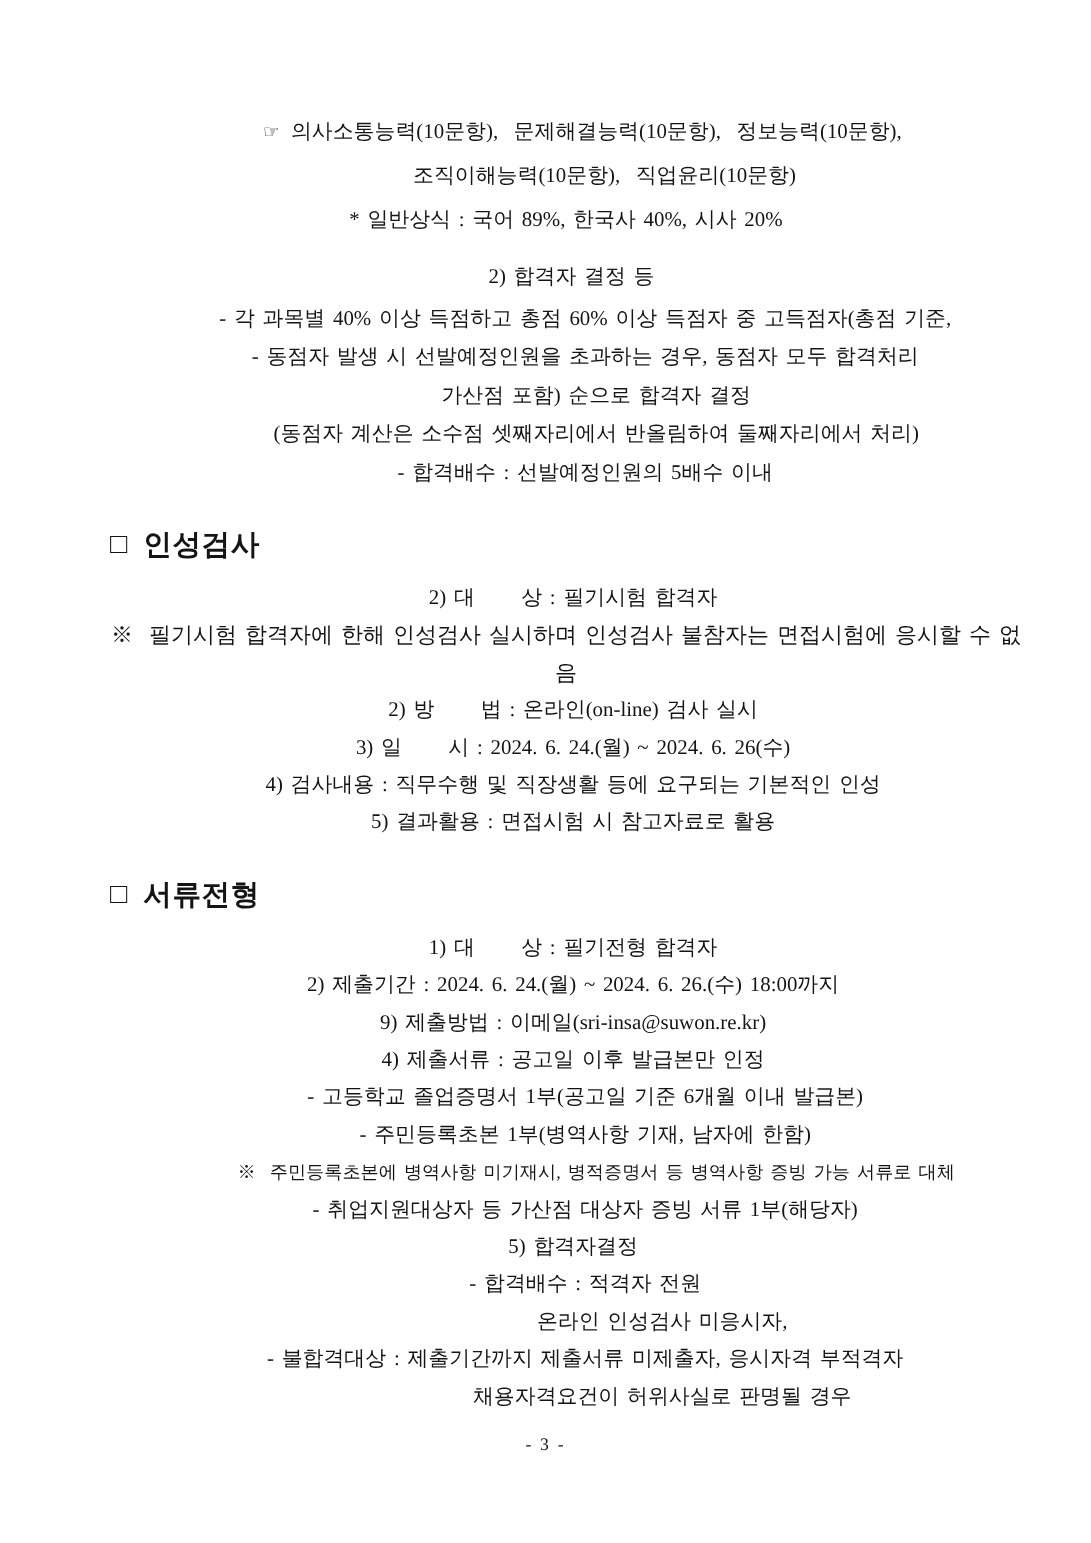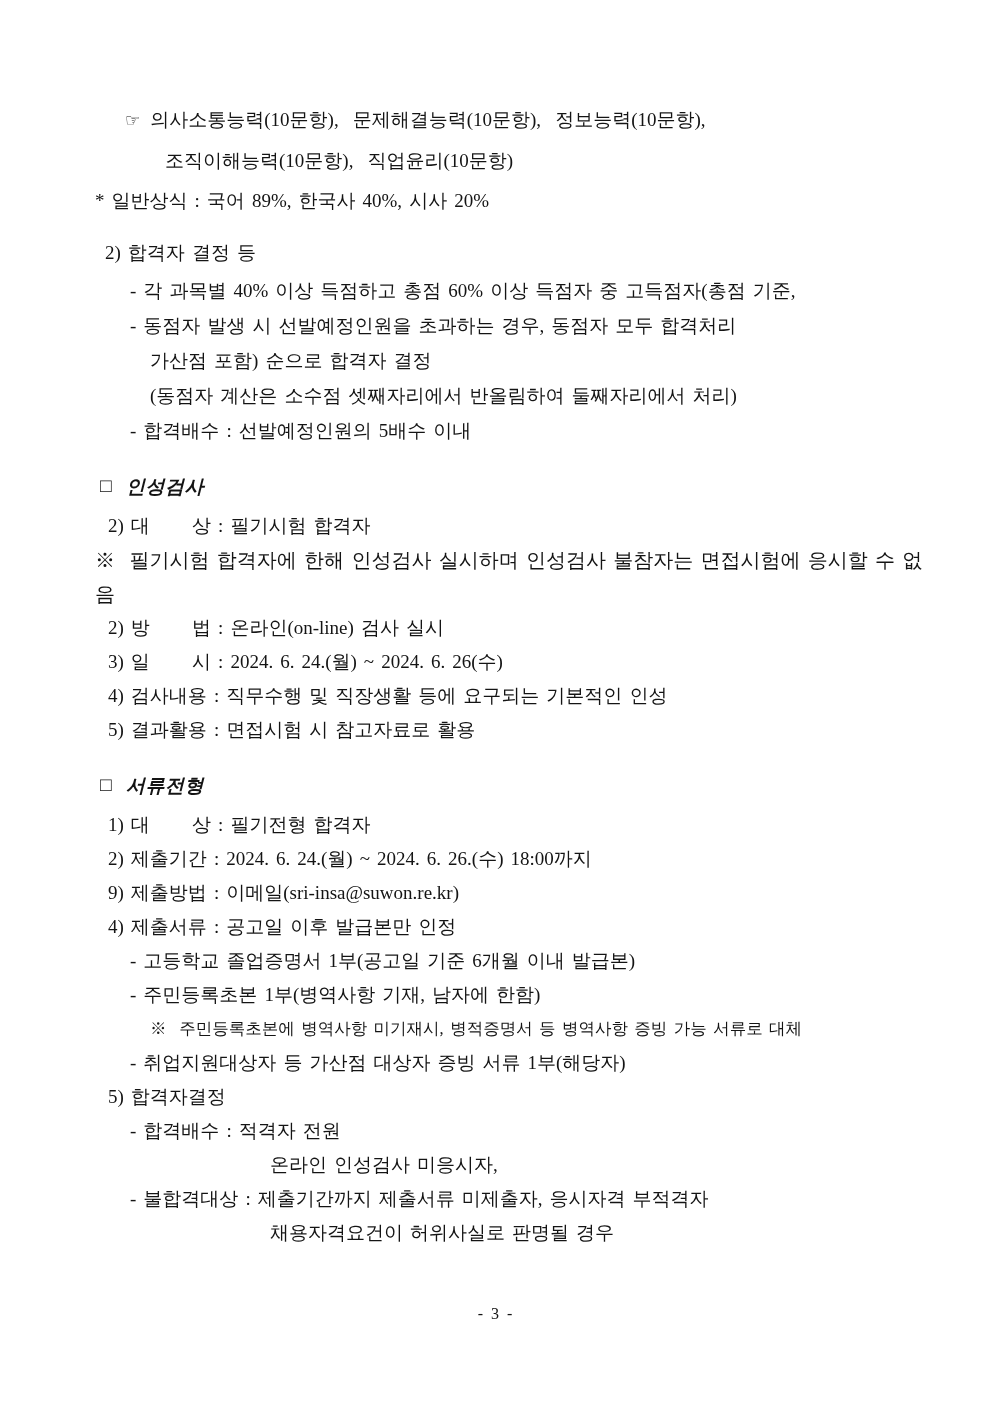--- a/index.html
+++ b/index.html
@@ -18,41 +18,41 @@
     overflow: hidden;
   }
   .content {
     padding: 100px 58px 0 95px;
     word-spacing: 0.12em;
   }
   .line {
     white-space: pre-wrap;
     margin: 0;
     line-height: 34px;
+    text-align: center;
   }
   
   .l-top { line-height: 40px; }
   .l-sub1 { margin-left: 30px; }
   .l-sub2 { margin-left: 70px; }
   .l-note0 { margin-left: 0; }
   
   .l-h3 { margin-left: 10px; margin-top: 12px; line-height: 40px; }
   .pd { line-height: 35px; }
   .l-dash { margin-left: 35px; }
   .l-dashcont { margin-left: 55px; }
   
   .section-title {
     margin: 26px 0 10px 5px;
-    line-height: 25px;
+    line-height: 44px;
     font-family: "Liberation Sans", sans-serif;
     font-weight: bold;
-    font-size: 19px;
+    font-size: 26px;
     letter-spacing: 0.5px;
     white-space: pre-wrap;
-    font-style: italic;
   }
   .section-title .sq {
     display: inline-block;
     margin-right: 14px;
     transform: translateY(-1px);
   }
   
   .l-num  { margin-left: 13px; }
   .l-note1 { font-size: 20px; }
   .l-note2 { margin-left: 55px; font-size: 16.5px; }

